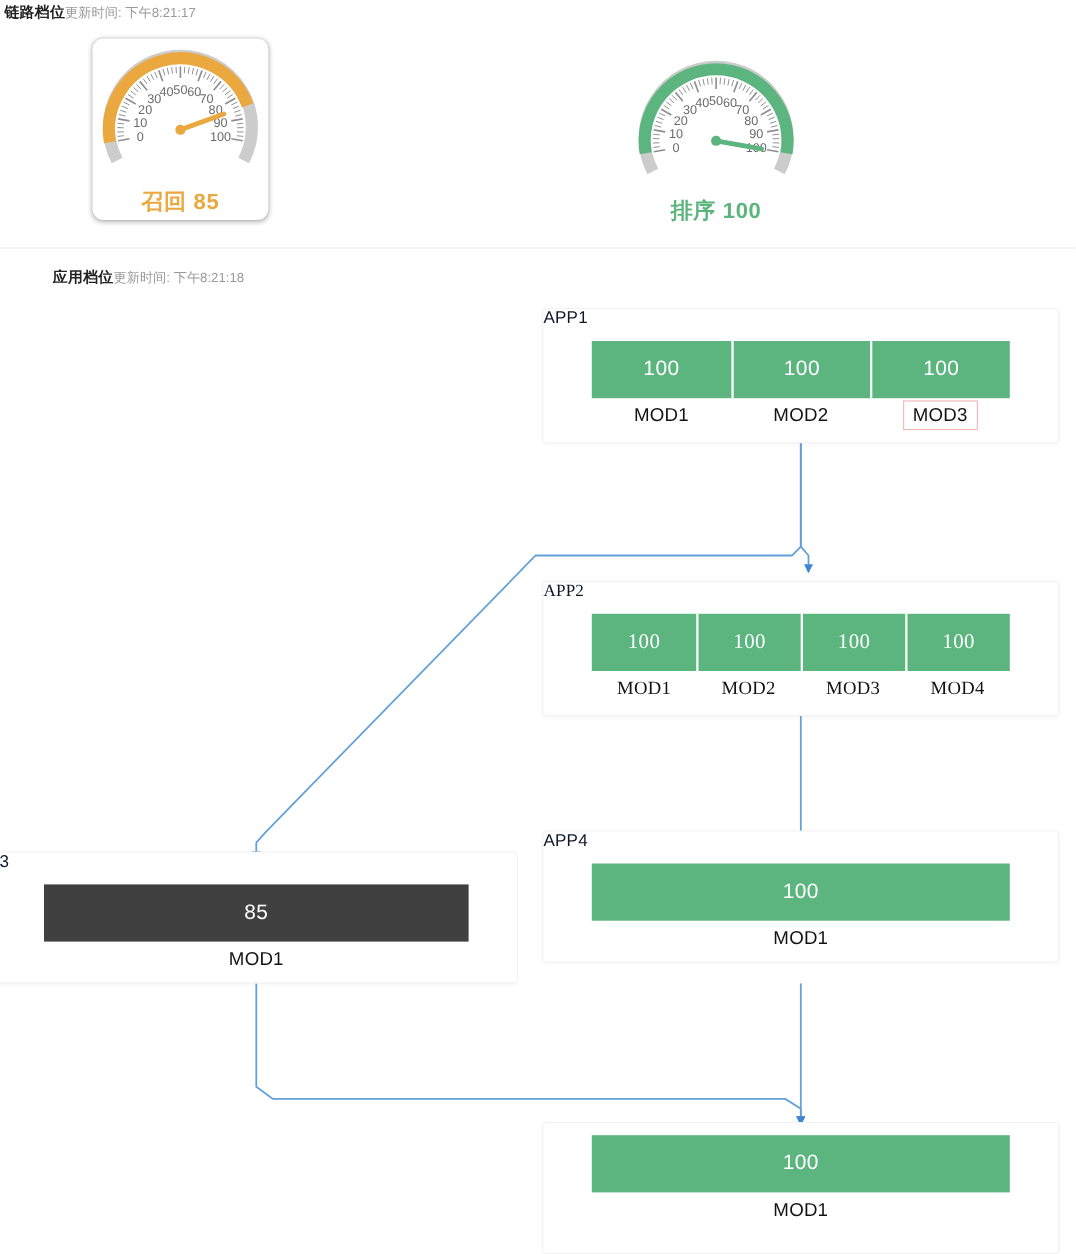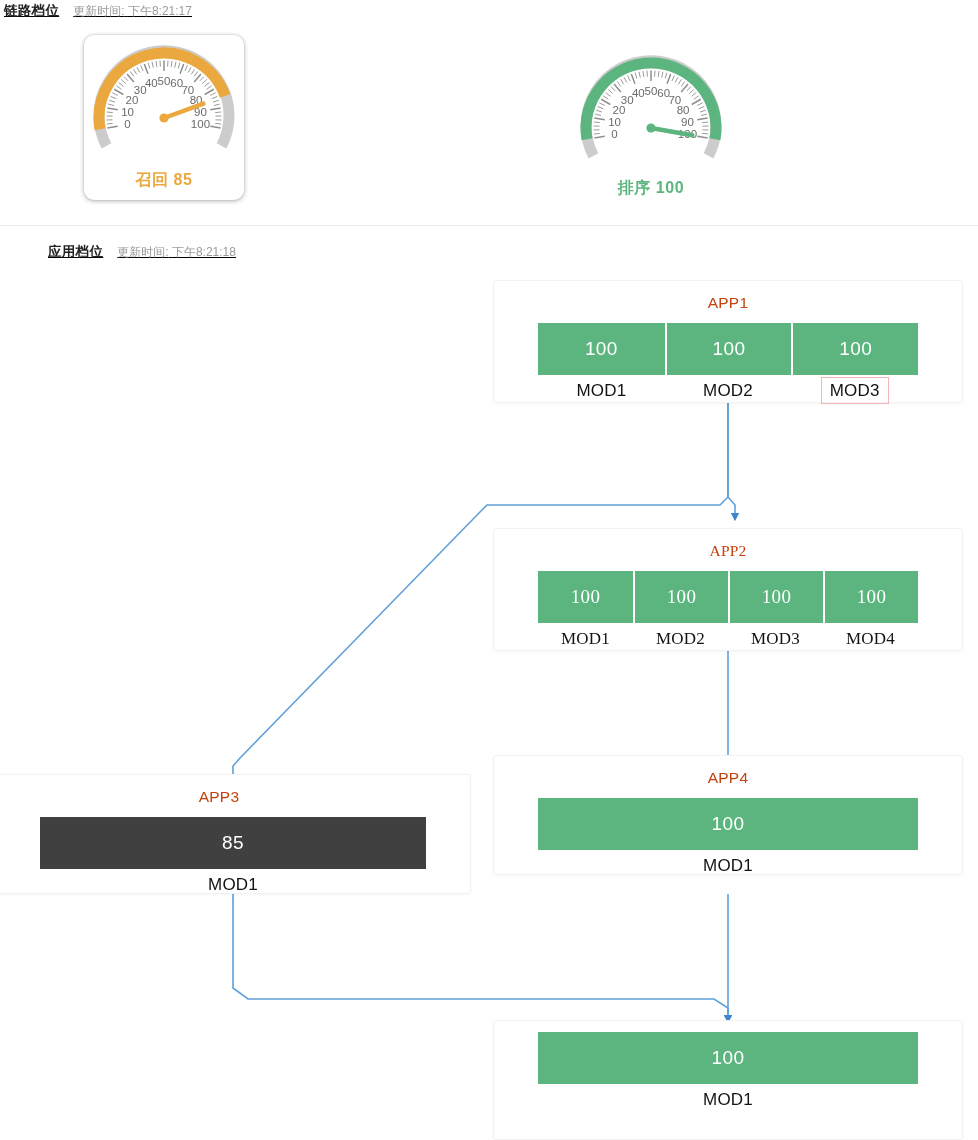--- a/index.html
+++ b/index.html
@@ -6,45 +6,45 @@
   html, body {
     margin: 0; padding: 0;
     width: 978px; height: 1140px;
     background: #ffffff;
     font-family: "Liberation Sans", "DejaVu Sans", sans-serif;
     overflow: hidden;
   }
   #root { position: relative; width: 978px; height: 1140px; background:#fff; }
 
   
-  .sec-head { position:absolute; left:0; display:flex; align-items:flex-end; gap:14px; padding-left:4px;text-decoration:underline; }
+  .sec-head { position:absolute; left:0; display:flex; align-items:flex-end; gap:0; padding-left:4px; }
   .sec-title { font-size:13.5px; font-weight:700; color:#222; letter-spacing:.3px; }
   .sec-sub  { font-size:12px; color:#9a9a9a; font-weight:400; white-space:nowrap; }
   .sec-sub .lbl { color:#9a9a9a; }
   .sec-sub .val { color:#9a9a9a; }
 
   .divider { position:absolute; left:0; width:978px; height:1px; background:#ececec; }
 
   
   .gauge-wrap { position:absolute; display:flex; flex-direction:column; align-items:center; }
   .gauge-card {
     width:160px; height:165px; border-radius:10px; background:#fff;
     box-shadow:0 1px 5px rgba(0,0,0,.30), 0 0 0 1px rgba(0,0,0,.04);
     display:flex; align-items:center; justify-content:center;
   }
   .gauge-plain { width:160px; height:165px; display:flex; align-items:center; justify-content:center; }
-  .gauge-label { font-size:16px; font-weight:700; letter-spacing:.6px; }
+  .gauge-label { font-size:20px; font-weight:700; letter-spacing:.6px; }
 
   
   .node {
     position:absolute; background:#fff; border-radius:3px;
     box-shadow:0 0 0 1px #f2f2f2, 0 1px 4px rgba(0,0,0,.055);
     padding:0;
   }
-  .node-title { text-align:center; font-size:15.5px; color:#c2410c; margin-top:13px; letter-spacing:.2px; }
+  .node-title { text-align:left; font-size:15.5px; color:#0f172a; letter-spacing:.2px; }
   .mods { display:flex; margin-top:11px; padding:0 44px; }
   .mod { flex:1 1 0; display:flex; flex-direction:column; align-items:center; }
   .mod + .mod .mod-bar { border-left:2px solid #ffffff; }
   .mod-bar {
     width:100%; height:52px; display:flex; align-items:center; justify-content:center;
     color:#ffffff; font-size:19px; font-weight:400; letter-spacing:.4px;
   }
   .mod-name { font-size:17px; color:#131313; margin-top:6px; letter-spacing:.2px; position:relative; }
   .mod-name.flagged::after {
     content:""; position:absolute; left:-9px; right:-9px; top:-4px; bottom:-3px;

